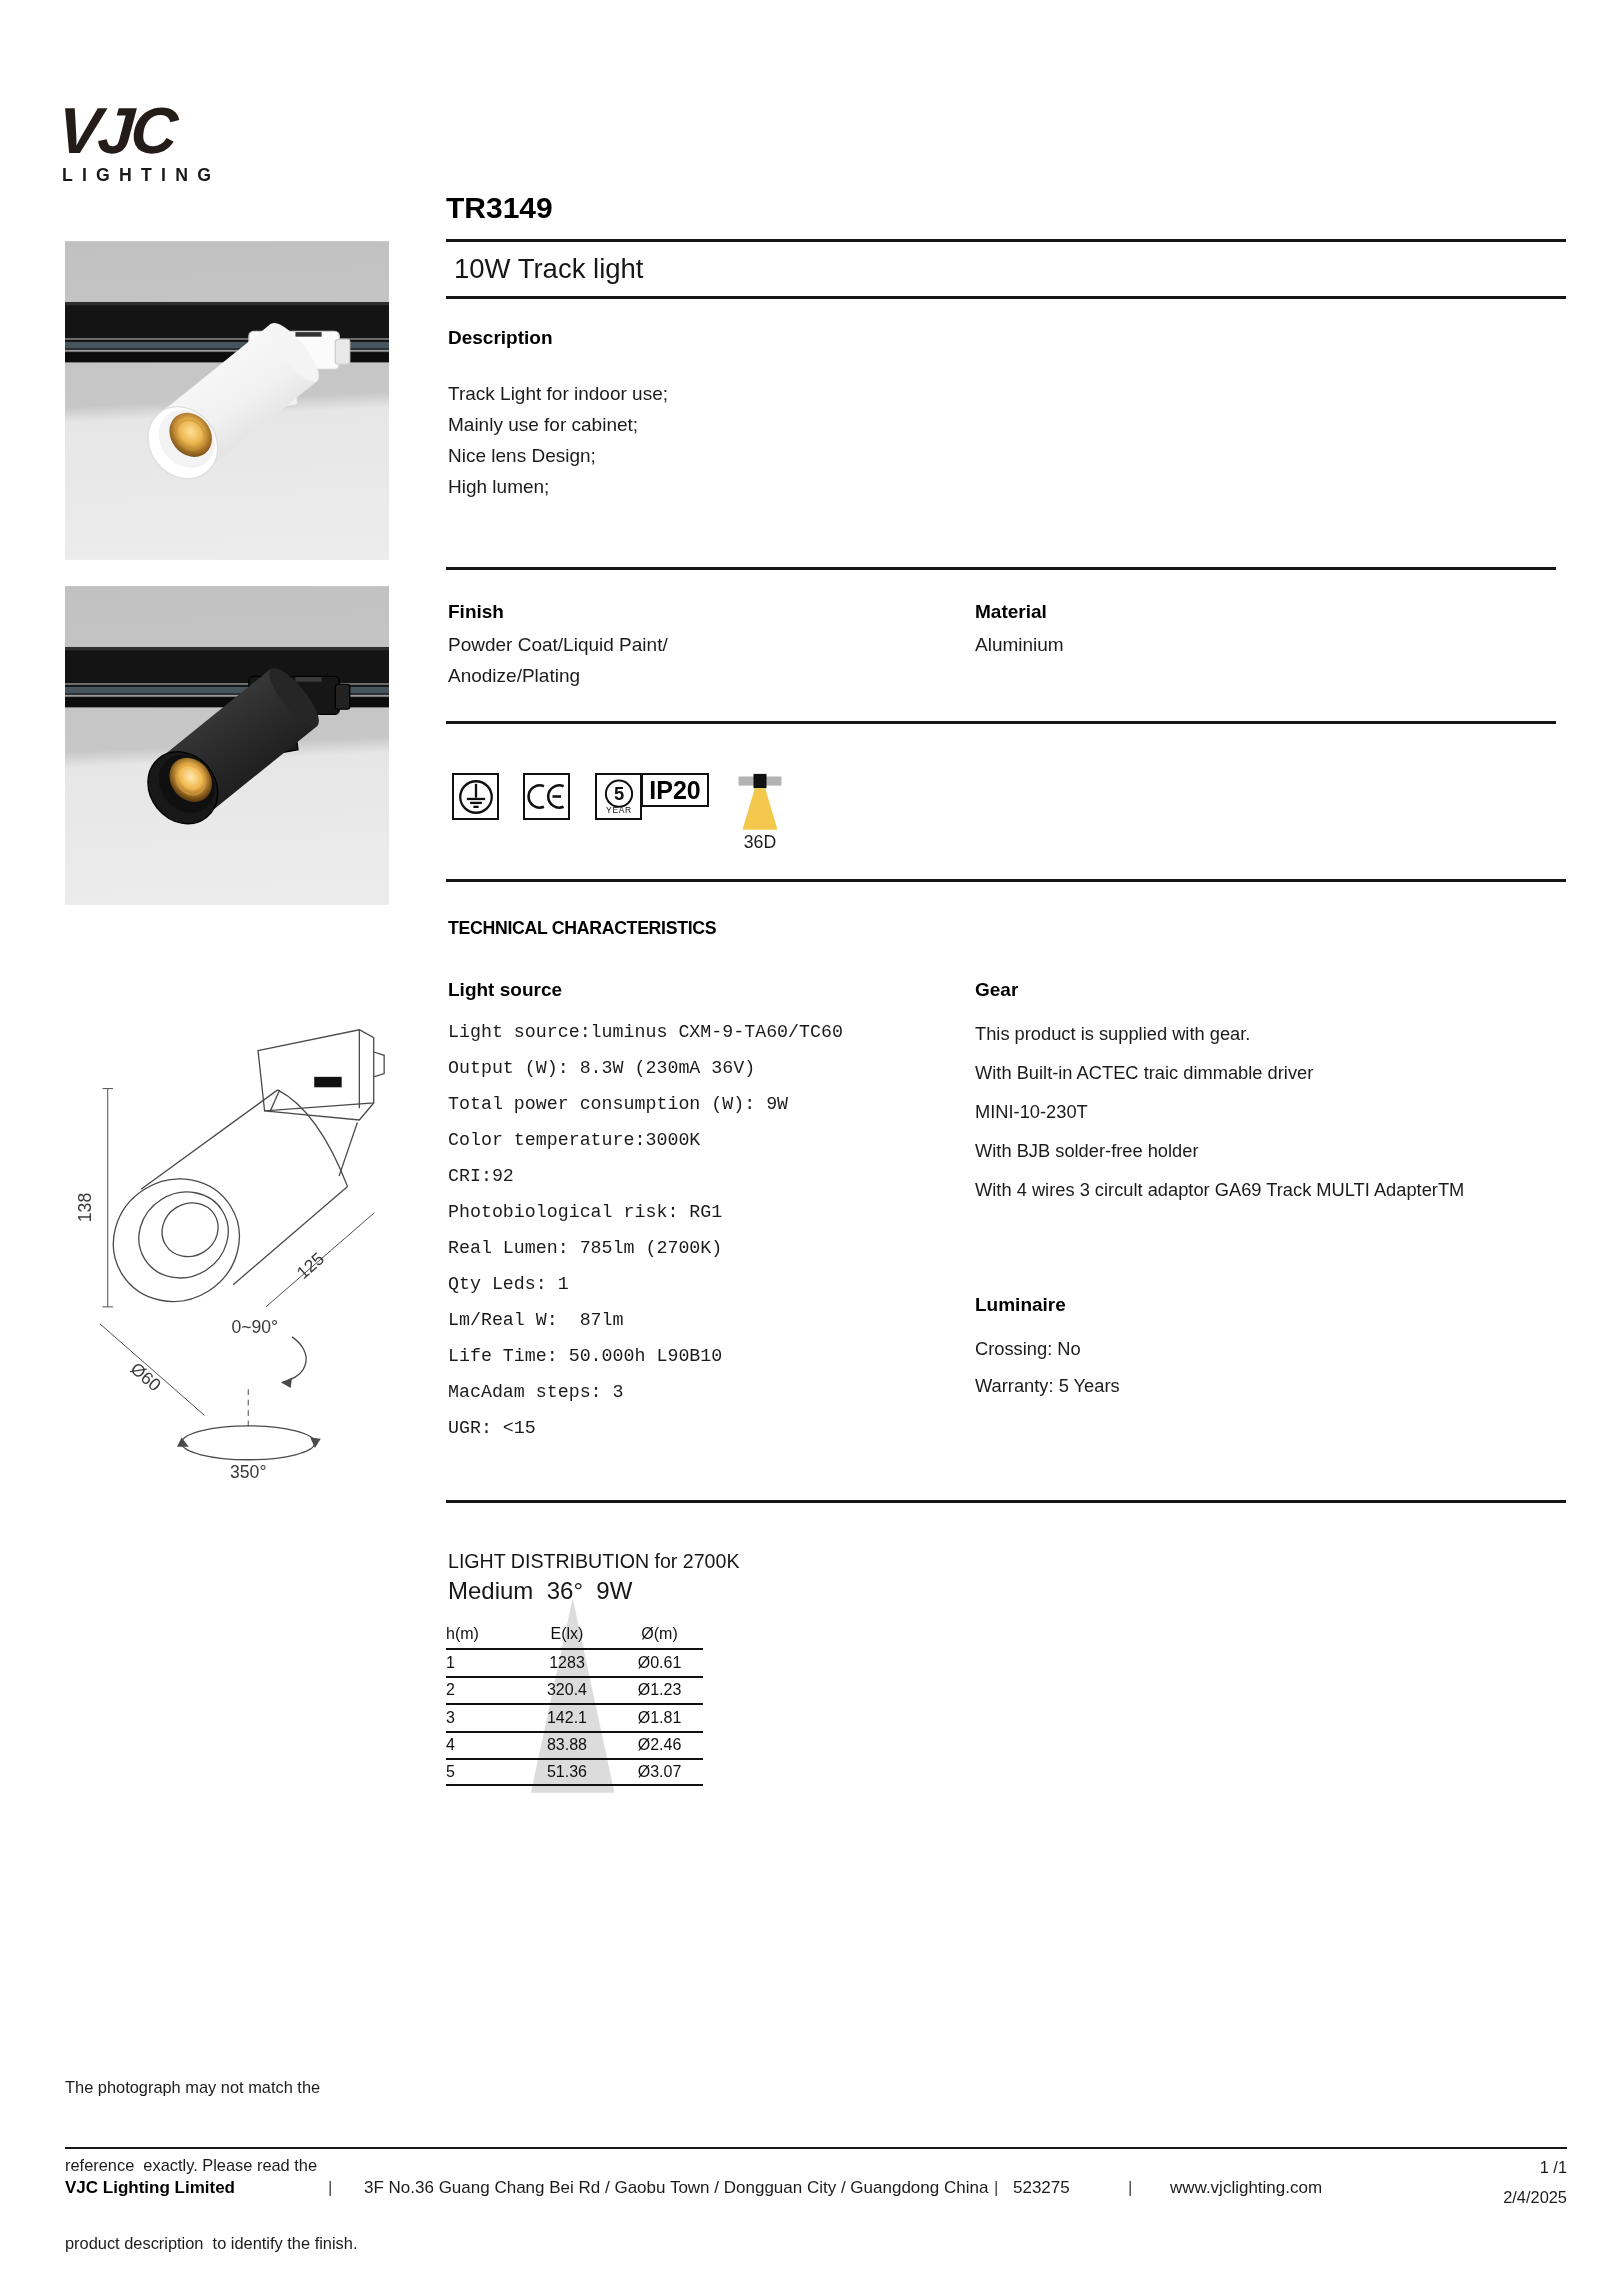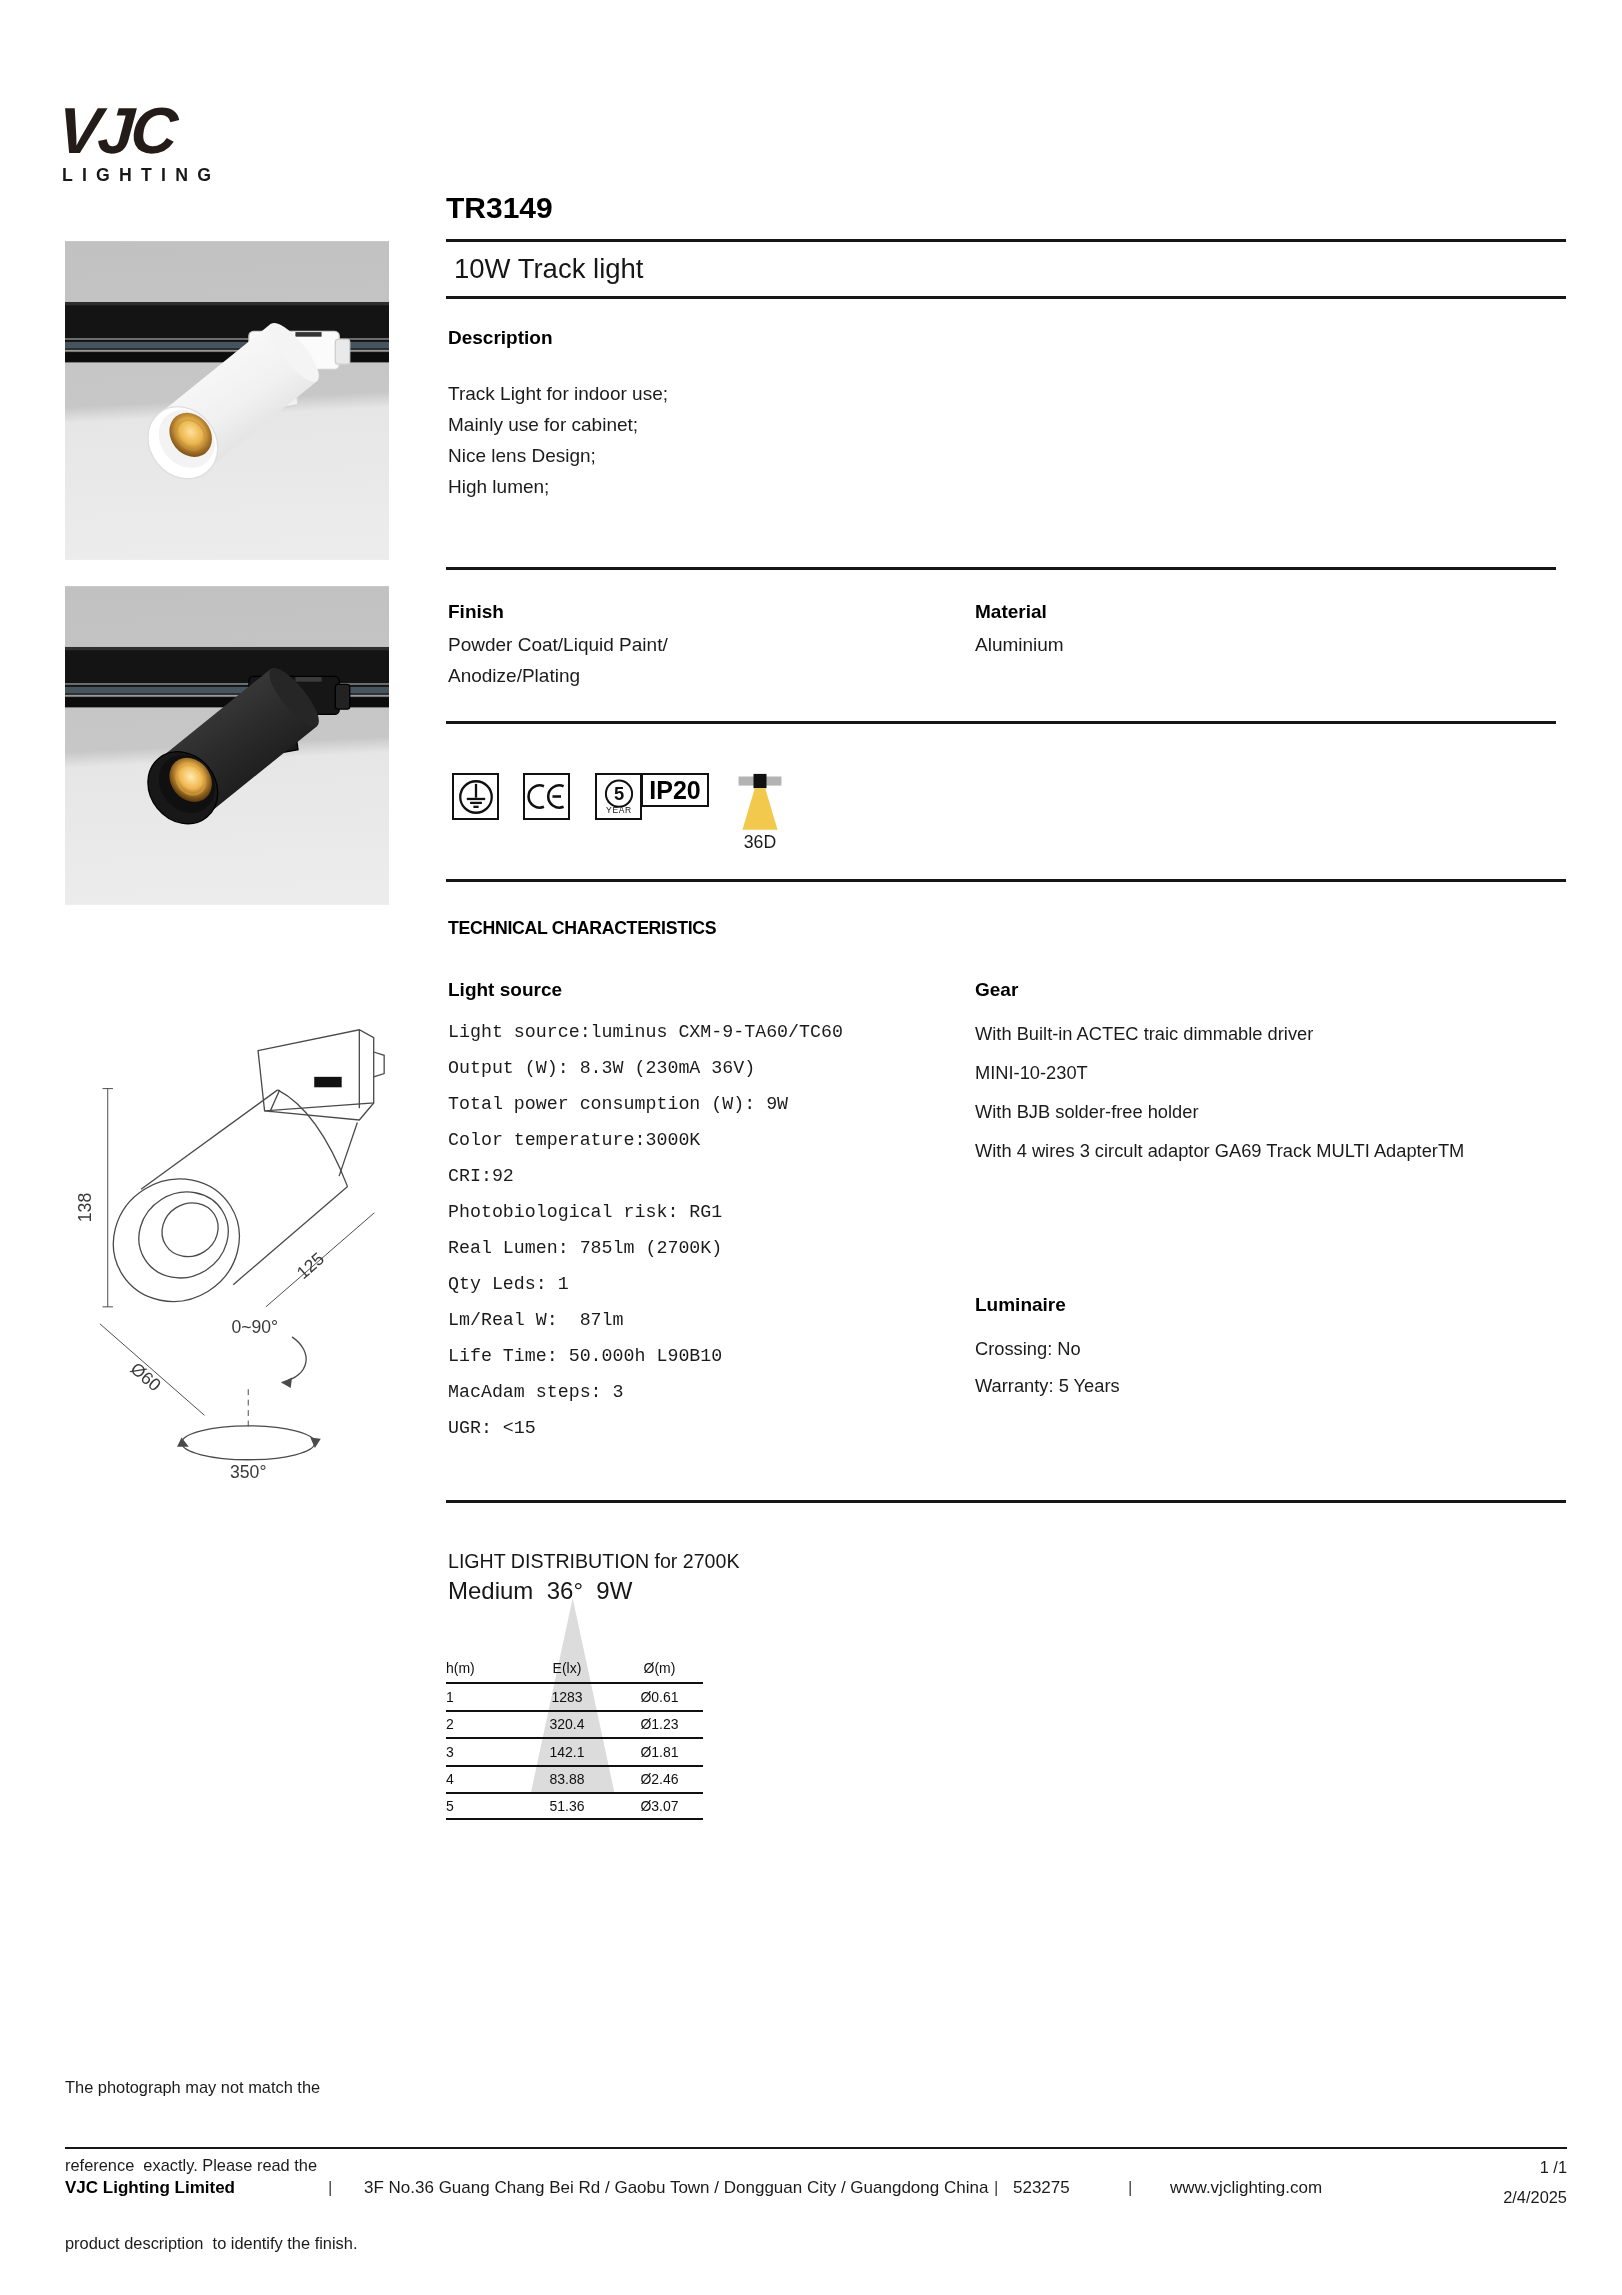--- a/index.html
+++ b/index.html
@@ -39,21 +39,21 @@
   .ls-list div { font-size:18.3px; line-height:36px; white-space:pre; }
   .gear-list { position:absolute; left:975px; top:1014px; }
   .gear-list div { font-size:18.3px; line-height:39px; white-space:pre; }
   .lum-list  { position:absolute; left:975px; top:1330px; }
   .lum-list div { font-size:18.3px; line-height:37px; white-space:pre; }
 
   
   .dist-title    { position:absolute; left:448px; top:1550px; font-size:19.6px; color:#161616; }
   .dist-subtitle { position:absolute; left:448px; top:1577px; font-size:24px; color:#161616; white-space:pre; }
   .beam-triangle { position:absolute; left:510px; top:1598px; z-index:1; }
-  .dist-table { position:absolute; left:446px; top:1619px; width:257px; z-index:2; font-size:14px; color:#101010;margin-top:34px; }
+  .dist-table { position:absolute; left:446px; top:1619px; width:257px; z-index:2; font-size:16px; color:#101010; }
   .dt-row { display:flex; height:27.5px; align-items:center; border-top:2px solid #101010; }
   .dt-row.dt-head { border-top:none; height:29px; }
   .dt-row.dt-last { border-bottom:2px solid #101010; }
   .dt-c1 { width:72px; text-align:left; }
   .dt-c2 { width:98px; text-align:center; }
   .dt-c3 { flex:1; text-align:center; }
 
   
   .disclaimer { position:absolute; left:65px; top:2022px; font-size:16.4px; line-height:26px; color:#1b1b1b; white-space:pre; }
   .footer-rule { left:65px; top:2147px; width:1502px; height:2px; }
@@ -227,20 +227,21 @@
     <div>Real Lumen: 785lm (2700K)</div>
     <div>Qty Leds: 1</div>
     <div>Lm/Real W:  87lm</div>
     <div>Life Time: 50.000h L90B10</div>
     <div>MacAdam steps: 3</div>
     <div>UGR: &lt;15</div>
   </div>
 
   <div class="h3" style="left:975px; top:979px;">Gear</div>
   <div class="gear-list">
+    <div>This product is supplied with gear.</div>
     <div>With Built-in ACTEC traic dimmable driver</div>
     <div>MINI-10-230T</div>
     <div>With BJB solder-free holder</div>
     <div>With 4 wires 3 circult adaptor GA69 Track MULTI AdapterTM</div>
   </div>
 
   <div class="h3" style="left:975px; top:1294px;">Luminaire</div>
   <div class="lum-list">
     <div>Crossing: No</div>
     <div>Warranty: 5 Years</div>

